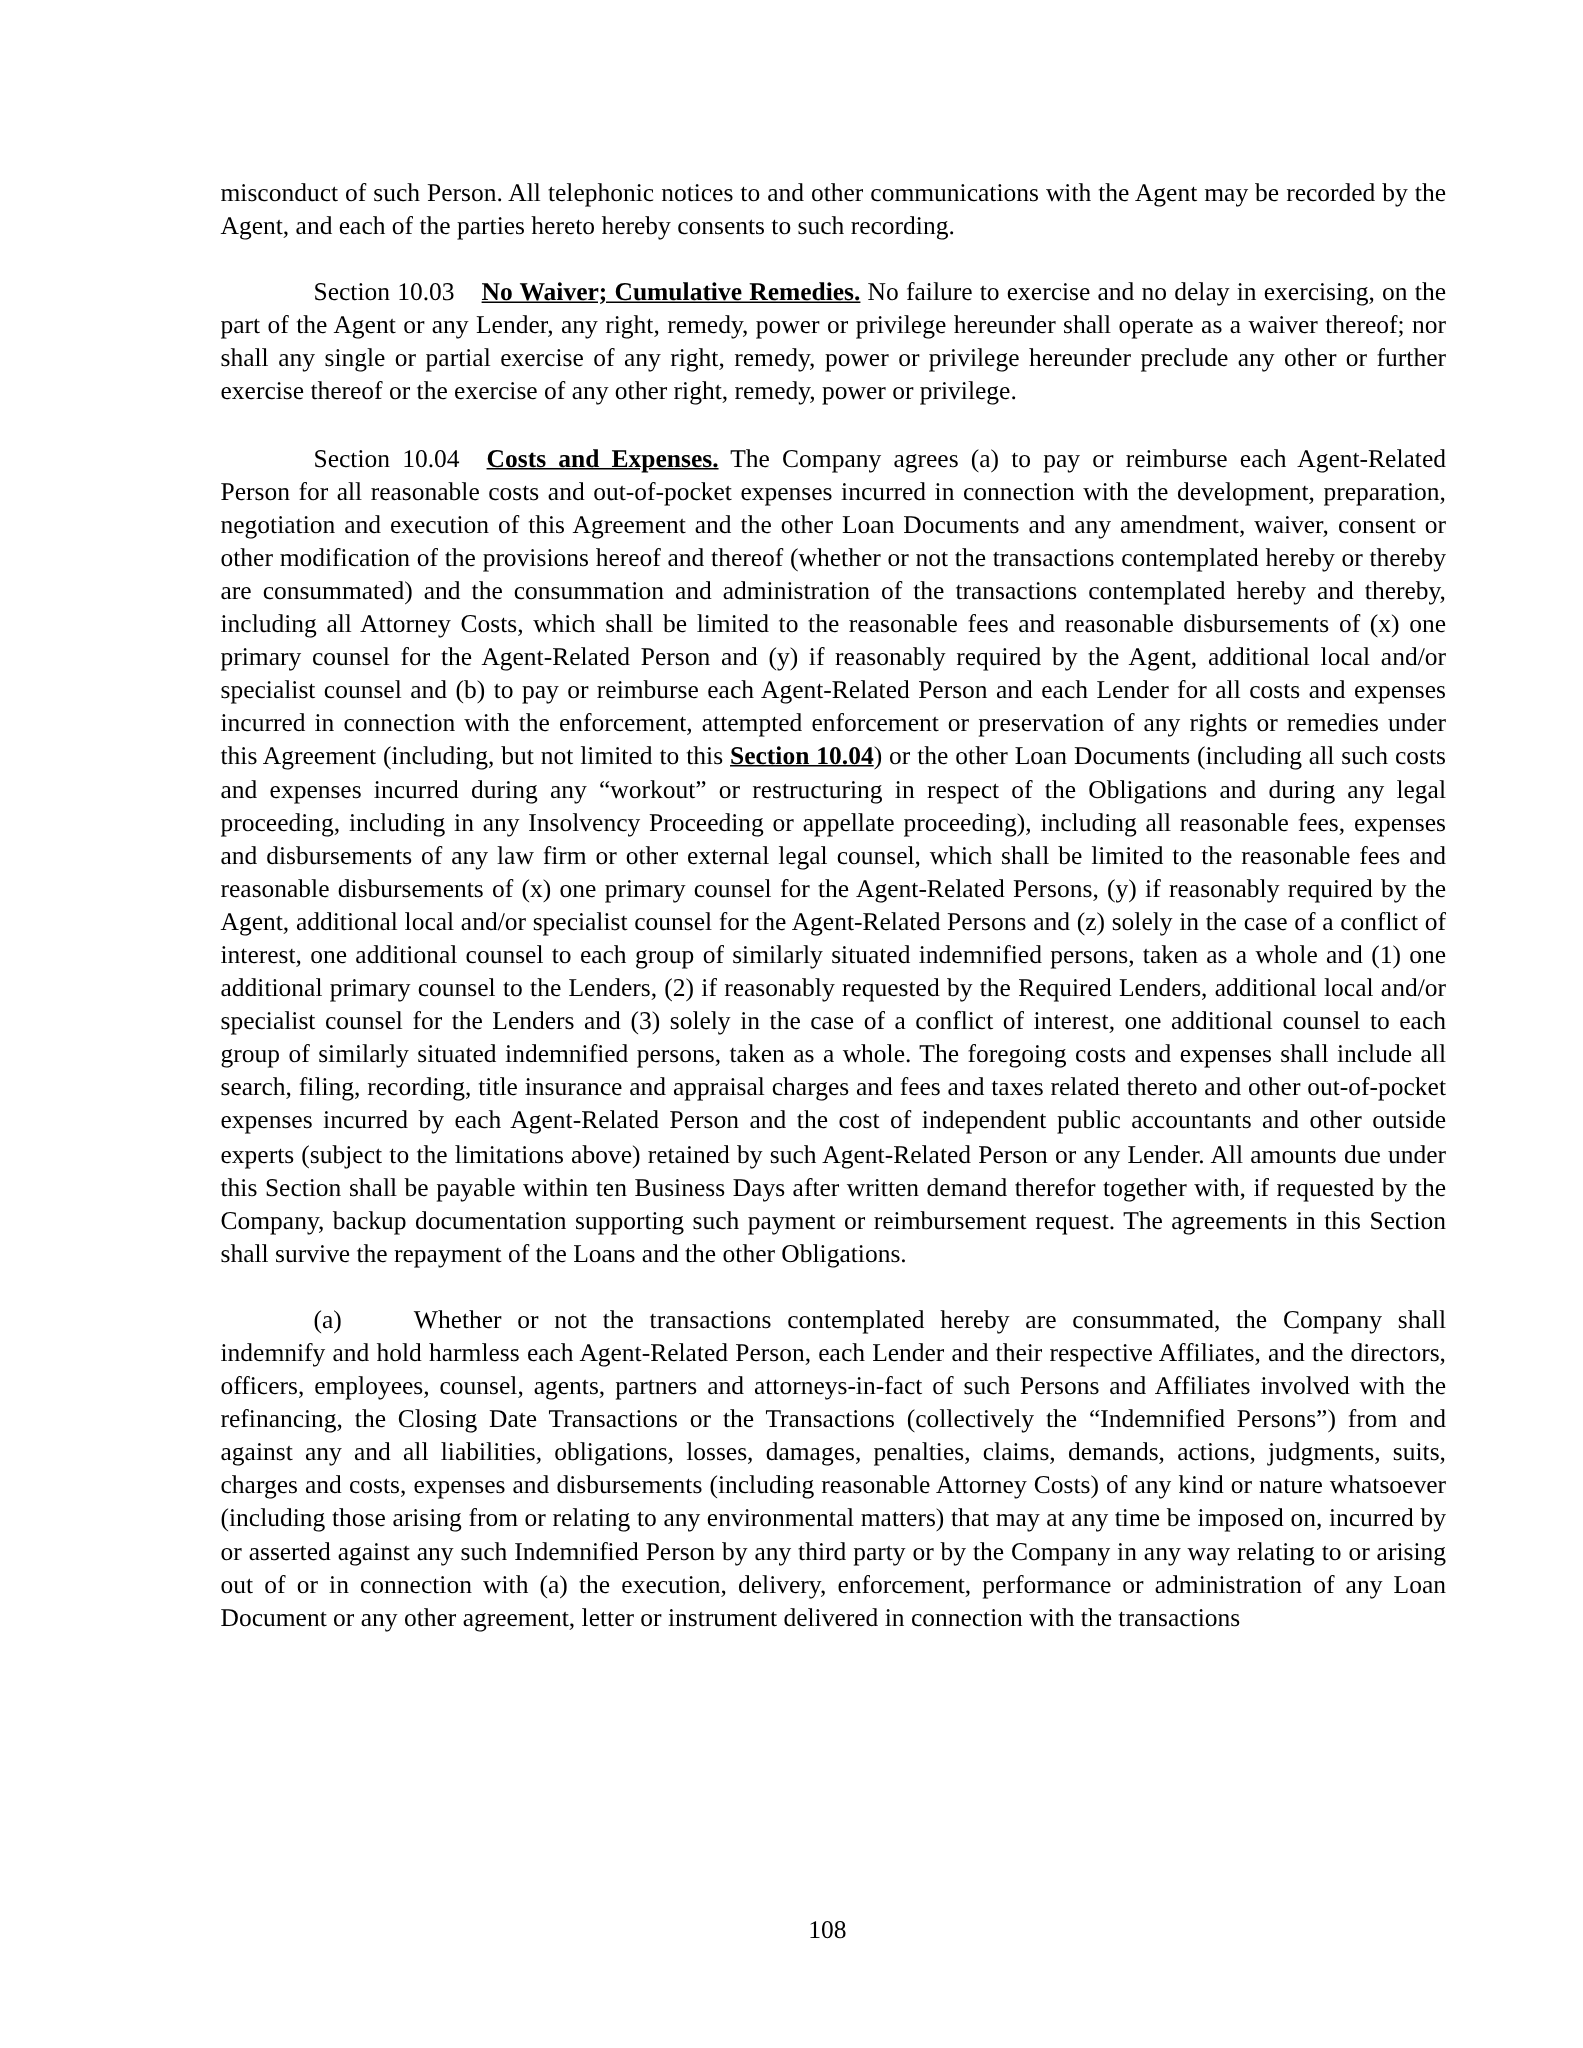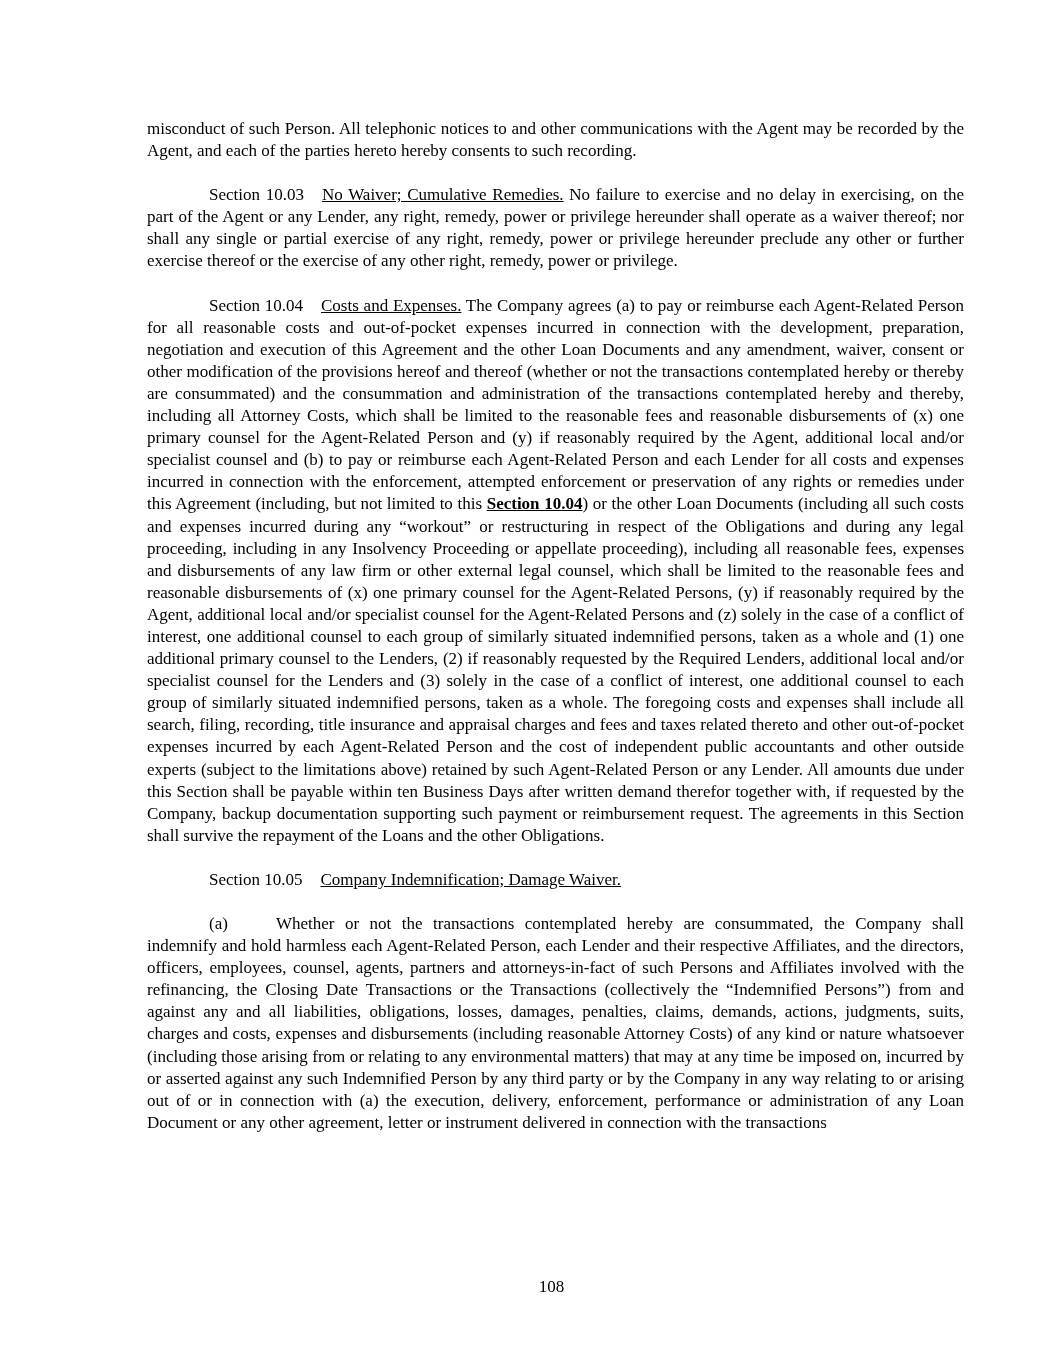--- a/index.html
+++ b/index.html
@@ -29,21 +29,21 @@
   }
   .tab-sm {
     display: inline-block;
     width: 18px;
   }
   .tab-lg {
     display: inline-block;
     width: 48px;
   }
   .sec-heading {
-    font-weight: normal;
+    font-weight: bold;
     text-decoration: underline;
   }
   .inline-ref {
     font-weight: bold;
     text-decoration: underline;
   }
   .defined-term {
     font-weight: normal;
   }
   .page-footer {
@@ -61,19 +61,18 @@
 <body>
 
 <div class="page">
 
   <p class="para"><span>misconduct of such Person.  All telephonic notices to and other communications with the Agent may be recorded by the Agent, and each of the parties hereto hereby consents to such recording.</span></p>
 
   <p class="para indent"><span>Section 10.03</span><span class="tab-sm"></span><span class="sec-heading">No Waiver; Cumulative Remedies.</span><span> No failure to exercise and no delay in exercising, on the part of the Agent or any Lender, any right, remedy, power or privilege hereunder shall operate as a waiver thereof; nor shall any single or partial exercise of any right, remedy, power or privilege hereunder preclude any other or further exercise thereof or the exercise of any other right, remedy, power or privilege.</span></p>
 
   <p class="para indent"><span>Section 10.04</span><span class="tab-sm"></span><span class="sec-heading">Costs and Expenses.</span><span> The Company agrees (a) to pay or reimburse each Agent-Related Person for all reasonable costs and out-of-pocket expenses incurred in connection with the development, preparation, negotiation and execution of this Agreement and the other Loan Documents and any amendment, waiver, consent or other modification of the provisions hereof and thereof (whether or not the transactions contemplated hereby or thereby are consummated) and the consummation and administration of the transactions contemplated hereby and thereby, including all Attorney Costs, which shall be limited to the reasonable fees and reasonable disbursements of (x) one primary counsel for the Agent-Related Person and (y) if reasonably required by the Agent, additional local and/or specialist counsel and (b) to pay or reimburse each Agent-Related Person and each Lender for all costs and expenses incurred in connection with the enforcement, attempted enforcement or preservation of any rights or remedies under this Agreement (including, but not limited to this </span><span class="inline-ref">Section 10.04</span><span>) or the other Loan Documents (including all such costs and expenses incurred during any “workout” or restructuring in respect of the Obligations and during any legal proceeding, including in any Insolvency Proceeding or appellate proceeding), including all reasonable fees, expenses and disbursements of any law firm or other external legal counsel, which shall be limited to the reasonable fees and reasonable disbursements of (x) one primary counsel for the Agent-Related Persons, (y) if reasonably required by the Agent, additional local and/or specialist counsel for the Agent-Related Persons and (z) solely in the case of a conflict of interest, one additional counsel to each group of similarly situated indemnified persons, taken as a whole and (1) one additional primary counsel to the Lenders, (2) if reasonably requested by the Required Lenders, additional local and/or specialist counsel for the Lenders and (3) solely in the case of a conflict of interest, one additional counsel to each group of similarly situated indemnified persons, taken as a whole.  The foregoing costs and expenses shall include all search, filing, recording, title insurance and appraisal charges and fees and taxes related thereto and other out-of-pocket expenses incurred by each Agent-Related Person and the cost of independent public accountants and other outside experts (subject to the limitations above) retained by such Agent-Related Person or any Lender.  All amounts due under this Section shall be payable within ten Business Days after written demand therefor together with, if requested by the Company, backup documentation supporting such payment or reimbursement request.  The agreements in this Section shall survive the repayment of the Loans and the other Obligations.</span></p>
 
-  <p class="para indent"><span>Section 10.05</span><span class="tab-sm"></span><span class="sec-heading">Company Indemnification; Damage Waiver.</span></p>
 
   <p class="para indent"><span>(a)</span><span class="tab-lg"></span><span>Whether or not the transactions contemplated hereby are consummated, the Company shall indemnify and hold harmless each Agent-Related Person, each Lender and their respective Affiliates, and the directors, officers, employees, counsel, agents, partners and attorneys-in-fact of such Persons and Affiliates involved with the refinancing, the Closing Date Transactions or the Transactions (collectively the </span><span class="defined-term">“Indemnified Persons”</span><span>) from and against any and all liabilities, obligations, losses, damages, penalties, claims, demands, actions, judgments, suits, charges and costs, expenses and disbursements (including reasonable Attorney Costs) of any kind or nature whatsoever (including those arising from or relating to any environmental matters) that may at any time be imposed on, incurred by or asserted against any such Indemnified Person by any third party or by the Company in any way relating to or arising out of or in connection with (a) the execution, delivery, enforcement, performance or administration of any Loan Document or any other agreement, letter or instrument delivered in connection with the transactions</span></p>
 
   <div class="page-footer">108</div>
 
 </div>
 
 </body></html>

